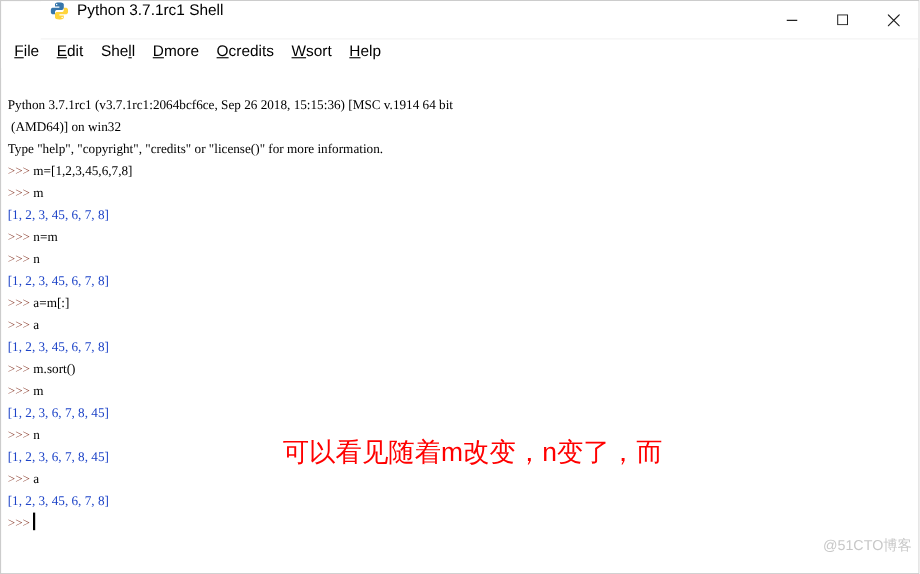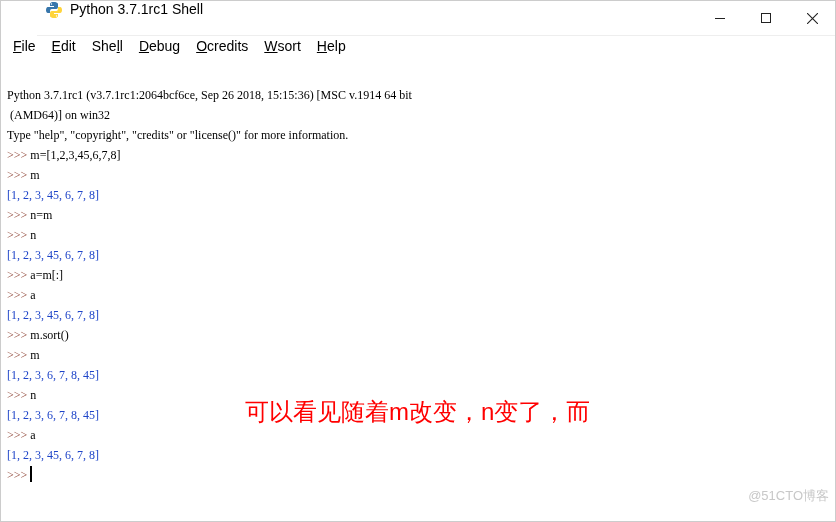--- a/index.html
+++ b/index.html
@@ -47,21 +47,21 @@
       <svg width="11" height="11" viewBox="0 0 10 10">
           <path stroke="currentColor" stroke-width="1" d="M0 0l10 10M10 0L0 10"></path>
         </svg>
     </div>
   </div>
 
   <div class="menubar">
     <span class="menuitem"><span class="ul">F</span><span>ile</span></span>
     <span class="menuitem"><span class="ul">E</span><span>dit</span></span>
     <span class="menuitem"><span>She</span><span class="ul">l</span><span>l</span></span>
-    <span class="menuitem"><span class="ul">D</span><span>ebug</span></span>
+    <span class="menuitem"><span class="ul">D</span><span>more</span></span>
     <span class="menuitem"><span class="ul">O</span><span>credits</span></span>
     <span class="menuitem"><span class="ul">W</span><span>sort</span></span>
     <span class="menuitem"><span class="ul">H</span><span>elp</span></span>
   </div>
 
   <div class="console">
 <span>Python 3.7.1rc1 (v3.7.1rc1:2064bcf6ce, Sep 26 2018, 15:15:36) [MSC v.1914 64 bit</span>
 <span> (AMD64)] on win32</span>
 <span>Type "help", "copyright", "credits" or "license()" for more information.</span>
 <span class="prompt">&gt;&gt;&gt;</span><span> m=[1,2,3,45,6,7,8]</span>
@@ -76,18 +76,18 @@
 <span class="prompt">&gt;&gt;&gt;</span><span> m.sort()</span>
 <span class="prompt">&gt;&gt;&gt;</span><span> m</span>
 <span class="out">[1, 2, 3, 6, 7, 8, 45]</span>
 <span class="prompt">&gt;&gt;&gt;</span><span> n</span>
 <span class="out">[1, 2, 3, 6, 7, 8, 45]</span>
 <span class="prompt">&gt;&gt;&gt;</span><span> a</span>
 <span class="out">[1, 2, 3, 45, 6, 7, 8]</span>
 <span class="prompt">&gt;&gt;&gt;</span><span> </span><span class="cursor"></span>
   </div>
 
-  <div class="annotation" style="left:244px;top:392px;">
+  <div class="annotation" style="left:256px;top:392px;">
     <div>可以看见随着m改变，n变了，而</div>
   </div>
 
   <div class="watermark">@51CTO博客</div>
 </div>
 
 </body></html>

